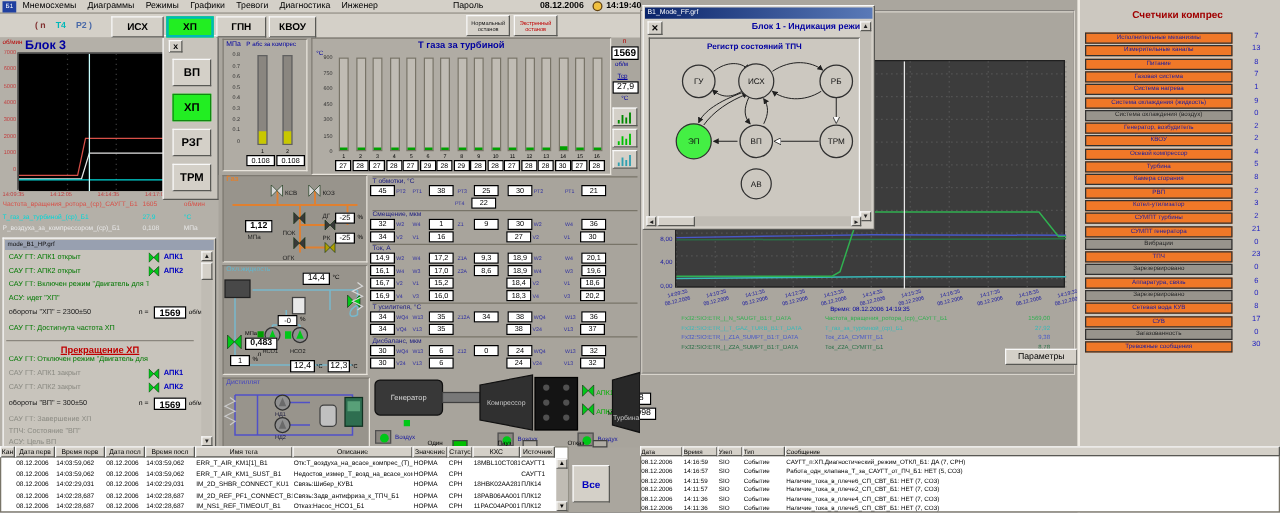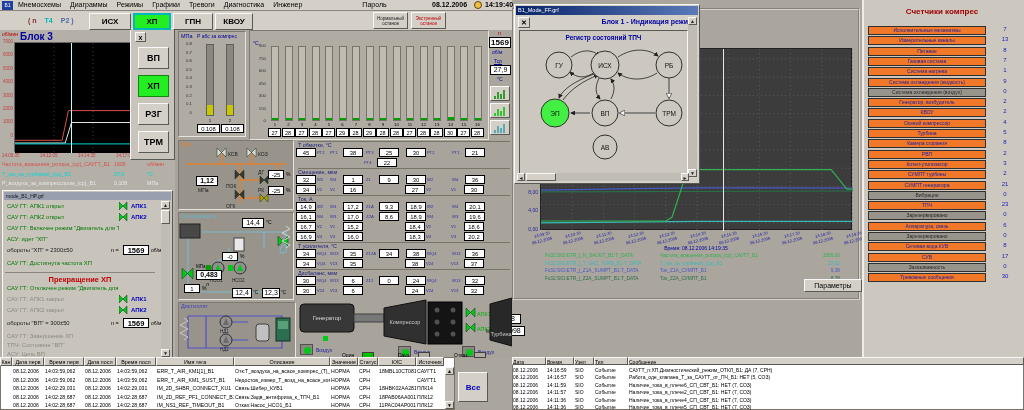--- a/index.html
+++ b/index.html
@@ -95,21 +95,21 @@
           <path d="M0,0 l0,8 l8,-8 l0,8 z" fill="#00c818" stroke="#103010" stroke-width="0.5"></path>
         </svg>
         <div style="position: absolute; left: 128px; top: 23px; font-size: 6px; font-weight: bold; color: rgb(0, 0, 192);">АПК2</div>
         <div style="position: absolute; left: 4px; top: 34px; width: 112px; overflow: hidden; white-space: nowrap; font-size: 5.8px; color: rgb(0, 120, 0);">САУ ГТ: Включен режим "Двигатель для ТПЧ"</div>
         <div style="position: absolute; left: 4px; top: 45px; width: 112px; overflow: hidden; white-space: nowrap; font-size: 5.8px; color: rgb(0, 120, 0);">АСУ: идет "ХП"</div>
         <div style="position: absolute; left: 4px; top: 56px; width: 112px; overflow: hidden; white-space: nowrap; font-size: 5.8px; color: rgb(32, 32, 32);">обороты "ХП" = 2300±50</div>
         <div style="position: absolute; left: 108px; top: 56px; font-size: 5.5px;">n =</div>
         <div class="vb" style="position: absolute; left: 120px; top: 54px; width: 26px; height: 10px; font-size: 7.5px; font-weight: bold; line-height: 9px;">1569</div>
         <div style="position: absolute; left: 148px; top: 56px; font-size: 5px;">об/м</div>
         <div style="position: absolute; left: 4px; top: 69px; width: 112px; overflow: hidden; white-space: nowrap; font-size: 5.8px; color: rgb(0, 120, 0);">САУ ГТ: Достигнута частота ХП</div>
-        <div style="position: absolute; left: 2px; top: 81px; width: 150px; text-align: center; font-size: 7.5px; font-weight: bold; color: rgb(192, 0, 0); border-top: 1px solid rgb(138, 134, 126); padding-top: 2px;">Прекращение  ХП</div>
+        <div style="position: absolute; left: 2px; top: 81px; width: 150px; text-align: center; font-size: 7.5px; font-weight: bold; color: rgb(192, 0, 0); border-top: 1px solid rgb(138, 134, 126); padding-top: 2px; text-decoration: underline;">Прекращение  ХП</div>
         <div style="position: absolute; left: 4px; top: 94px; width: 112px; overflow: hidden; white-space: nowrap; font-size: 5.8px; color: rgb(0, 120, 0);">САУ ГТ: Отключен режим "Двигатель для ТПЧ"</div>
         <div style="position: absolute; left: 4px; top: 105px; width: 112px; overflow: hidden; white-space: nowrap; font-size: 5.8px; color: rgb(138, 138, 130);">САУ ГТ: АПК1 закрыт</div>
         <svg width="10" height="8" style="position: absolute; left: 116px; top: 104px;">
           <path d="M0,0 l0,8 l8,-8 l0,8 z" fill="#00c818" stroke="#103010" stroke-width="0.5"></path>
         </svg>
         <div style="position: absolute; left: 128px; top: 105px; font-size: 6px; font-weight: bold; color: rgb(0, 0, 192);">АПК1</div>
         <div style="position: absolute; left: 4px; top: 116px; width: 112px; overflow: hidden; white-space: nowrap; font-size: 5.8px; color: rgb(138, 138, 130);">САУ ГТ: АПК2 закрыт</div>
         <svg width="10" height="8" style="position: absolute; left: 116px; top: 115px;">
           <path d="M0,0 l0,8 l8,-8 l0,8 z" fill="#00c818" stroke="#103010" stroke-width="0.5"></path>
         </svg>
@@ -158,20 +158,21 @@
       <div style="position: absolute; left: 206px; top: 118px; width: 8px; text-align: center; font-size: 4.3px;">1</div>
       <div class="vb" style="position: absolute; left: 197px; top: 124px; width: 23px; height: 9px; font-size: 5.8px;">0.108</div>
       <div style="position: absolute; left: 226px; top: 44px; width: 8px; height: 72px; background: rgb(138, 134, 128); border: 1px solid rgb(96, 96, 96);">
         <div style="position: absolute; left: 0px; bottom: 0px; width: 100%; height: 10px; background: rgb(200, 200, 0);"></div>
       </div>
       <div style="position: absolute; left: 226px; top: 118px; width: 8px; text-align: center; font-size: 4.3px;">2</div>
       <div class="vb" style="position: absolute; left: 221px; top: 124px; width: 23px; height: 9px; font-size: 5.8px;">0.108</div>
     </div>
 
   <div class="abs etch" style="left:249px;top:30px;width:240px;height:110px;background:#b0aca4"></div>
+  <span class="t" style="left:249px;top:31px;width:240px;text-align:center;font-size:7.5px;font-weight:bold;color:#0000a0">Т газа за турбиной</span>
   <span class="t bl" style="left:253px;top:40px;font-size:5px">°C</span>
   <div id="turbine-chart-body">
       <div style="position: absolute; left: 250px; top: 43px; width: 16px; text-align: right; font-size: 4.3px; color: rgb(48, 48, 48);">900</div>
       <div style="position: absolute; left: 250px; top: 55.5px; width: 16px; text-align: right; font-size: 4.3px; color: rgb(48, 48, 48);">750</div>
       <div style="position: absolute; left: 250px; top: 68px; width: 16px; text-align: right; font-size: 4.3px; color: rgb(48, 48, 48);">600</div>
       <div style="position: absolute; left: 250px; top: 80.5px; width: 16px; text-align: right; font-size: 4.3px; color: rgb(48, 48, 48);">450</div>
       <div style="position: absolute; left: 250px; top: 93px; width: 16px; text-align: right; font-size: 4.3px; color: rgb(48, 48, 48);">300</div>
       <div style="position: absolute; left: 250px; top: 105.5px; width: 16px; text-align: right; font-size: 4.3px; color: rgb(48, 48, 48);">150</div>
       <div style="position: absolute; left: 250px; top: 118px; width: 16px; text-align: right; font-size: 4.3px; color: rgb(48, 48, 48);">0</div>
       <div style="position: absolute; left: 271px; top: 46px; width: 8px; height: 75px; background: rgb(192, 188, 180); border: 1px solid rgb(120, 116, 104);">

